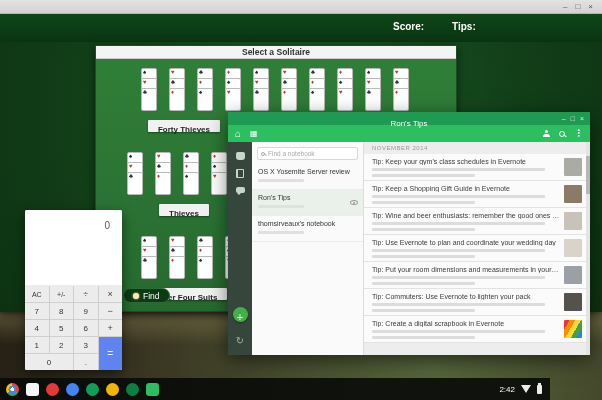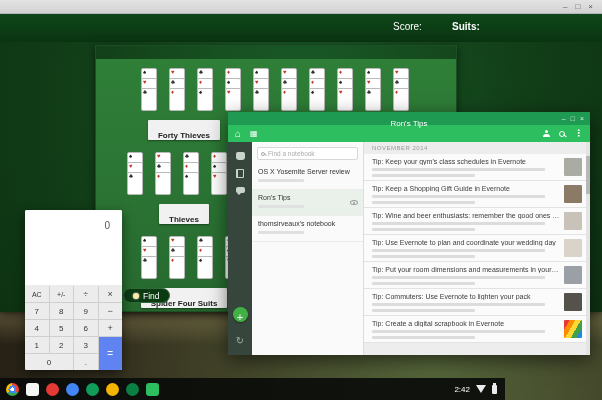--- a/index.html
+++ b/index.html
@@ -9,41 +9,41 @@
       linear-gradient(180deg, rgba(150,140,95,0) 300px, rgba(165,150,100,.38) 316px, rgba(60,50,30,0) 345px),
       radial-gradient(ellipse at 72% 92%, #55663a 0%, #3c3a24 42%, #201911 78%, #15100b 100%);
   }
 
   
   .win-sol{position:absolute;left:0;top:0;width:602px;height:312px;box-shadow:0 3px 10px rgba(0,0,0,.5);}
   .sol-titlebar{height:14px;background:linear-gradient(#e3e3e3,#d2d2d2);border-bottom:1px solid #b5b5b5;
     display:flex;align-items:center;justify-content:flex-end;gap:8px;padding:0 9px;}
   .wc{font-size:8px;color:#555;line-height:1;cursor:default;}
   .sol-header{height:28px;background:linear-gradient(#0e4719,#0a3411);position:relative;}
-  .sol-header .score{position:absolute;left:393px;top:7px;color:#fff;font-weight:normal;font-size:10px;}
+  .sol-header .score{position:absolute;left:393px;top:7px;color:#fff;font-weight:bold;font-size:10px;}
   .sol-header .time{position:absolute;left:452px;top:7px;color:#fff;font-weight:bold;font-size:10px;}
   .felt{position:absolute;left:0;top:42px;right:0;bottom:0;
     background:radial-gradient(circle at 50% 25%, #1b5e29 0%, #123f18 60%, #0d3212 100%);}
 
   .dialog{position:absolute;left:95px;top:3px;width:362px;height:267px;
     box-shadow:0 2px 8px rgba(0,0,0,.55);border:1px solid #1c4f22;}
   .dlg-title{height:13px;background:#f4f4f4;border-bottom:1px solid #ccc;text-align:center;
     font-size:8.5px;font-weight:bold;color:#333;line-height:13px;}
   .dlg-body{position:absolute;top:13px;left:0;right:0;bottom:0;background:linear-gradient(#2f7f38,#27692f);}
   .game-option{height:84px;padding-top:9px;}
   .piles{display:flex;justify-content:center;gap:10px;height:48px;}
   .pile{position:relative;width:18px;height:48px;}
   .mini-card{position:absolute;left:0;width:16px;height:23px;background:#fff;border:1px solid #b9b9b9;border-radius:2px;}
   .mini-card:nth-child(1){top:0;}
   .mini-card:nth-child(2){top:10px;}
   .mini-card:nth-child(3){top:20px;}
   .mini-card span{position:absolute;left:1px;top:0px;font-size:6px;line-height:7px;}
   .mini-card .red{color:#c0392b;} .mini-card .blk{color:#222;}
   .label-zone{width:176px;display:flex;justify-content:center;margin-top:4px;}
-  .game-label{background:#f1f1f1;border-radius:1px;height:12px;line-height:12px;padding:10px 10px;
+  .game-label{background:#f1f1f1;border-radius:1px;height:12px;line-height:12px;padding:4px 10px;
     font-size:8px;font-weight:bold;color:#222;box-shadow:0 1px 2px rgba(0,0,0,.4);white-space:nowrap;}
 
   .hint-btn{position:absolute;left:123px;top:246px;height:15px;display:flex;align-items:center;gap:4px;
     padding:0 9px;background:#0b3a13;border:1px solid #2e6b38;border-radius:8px;color:#fff;font-size:8.5px;}
   .bulb{width:6px;height:6px;border-radius:50%;background:#ffe9a8;box-shadow:0 0 2px #fff;}
 
   
   .win-ev{position:absolute;left:228px;top:112px;width:362px;height:243px;background:#fff;
     box-shadow:0 5px 18px rgba(0,0,0,.55);z-index:3;}
   .ev-titlebar{height:13px;background:#1f9a53;position:relative;text-align:center;}
@@ -105,21 +105,21 @@
   .calc-keys{position:absolute;left:0;top:76px;right:0;bottom:0;display:grid;
     grid-template-columns:repeat(4,1fr);grid-auto-rows:1fr;gap:1px;background:#cfcfcf;}
   .ckey{background:#ececec;display:flex;align-items:center;justify-content:center;
     font-size:8px;color:#333;cursor:default;user-select:none;}
   .k-fn{font-size:7px;}
   .k-op{font-size:9px;color:#444;}
   .k-eq{grid-row:span 2;background:#5f84f1;color:#fff;font-size:10px;}
   .k-zero{grid-column:span 2;}
 
   
-  .shelf{position:absolute;left:0;bottom:0;width:505px;height:22px;background:rgba(10,12,10,.92);
+  .shelf{position:absolute;left:0;bottom:0;width:550px;height:22px;background:rgba(10,12,10,.92);
     display:flex;align-items:center;justify-content:space-between;z-index:9;}
   .shelf-apps{display:flex;align-items:center;gap:7px;padding-left:6px;}
   .shelf-app{width:13px;height:13px;border-radius:50%;flex:none;box-shadow:0 0 1px rgba(0,0,0,.6);}
   .tray{display:flex;align-items:center;gap:6px;padding-right:8px;}
   .tray-time{color:#fff;font-size:8px;}
   .wifi{width:0;height:0;border-left:5px solid transparent;border-right:5px solid transparent;
     border-top:8px solid rgba(255,255,255,.92);}
   .batt{width:5px;height:9px;background:rgba(255,255,255,.92);border-radius:1px;position:relative;}
   .batt::after{content:"";position:absolute;top:-2px;left:1px;width:3px;height:2px;background:rgba(255,255,255,.92);}
 </style>
@@ -129,24 +129,25 @@
 <div class="stage">
 
   <div class="win-sol">
     <div class="sol-titlebar">
       <span class="wc">–</span>
       <span class="wc">□</span>
       <span class="wc">×</span>
     </div>
     <div class="sol-header">
       <span class="score">Score:</span>
-      <span class="time">Suits:</span>
+      <span class="time">Tips:</span>
     </div>
     <div class="felt">
       <div class="dialog">
+        <div class="dlg-title">Select a Solitaire</div>
         <div class="dlg-body">
           <div class="game-option">
             <div class="piles">
                 <div class="pile">
                   <div class="mini-card">
                     <span class="blk">♠</span>
                   </div>
                   <div class="mini-card">
                     <span class="red">♥</span>
                   </div>

